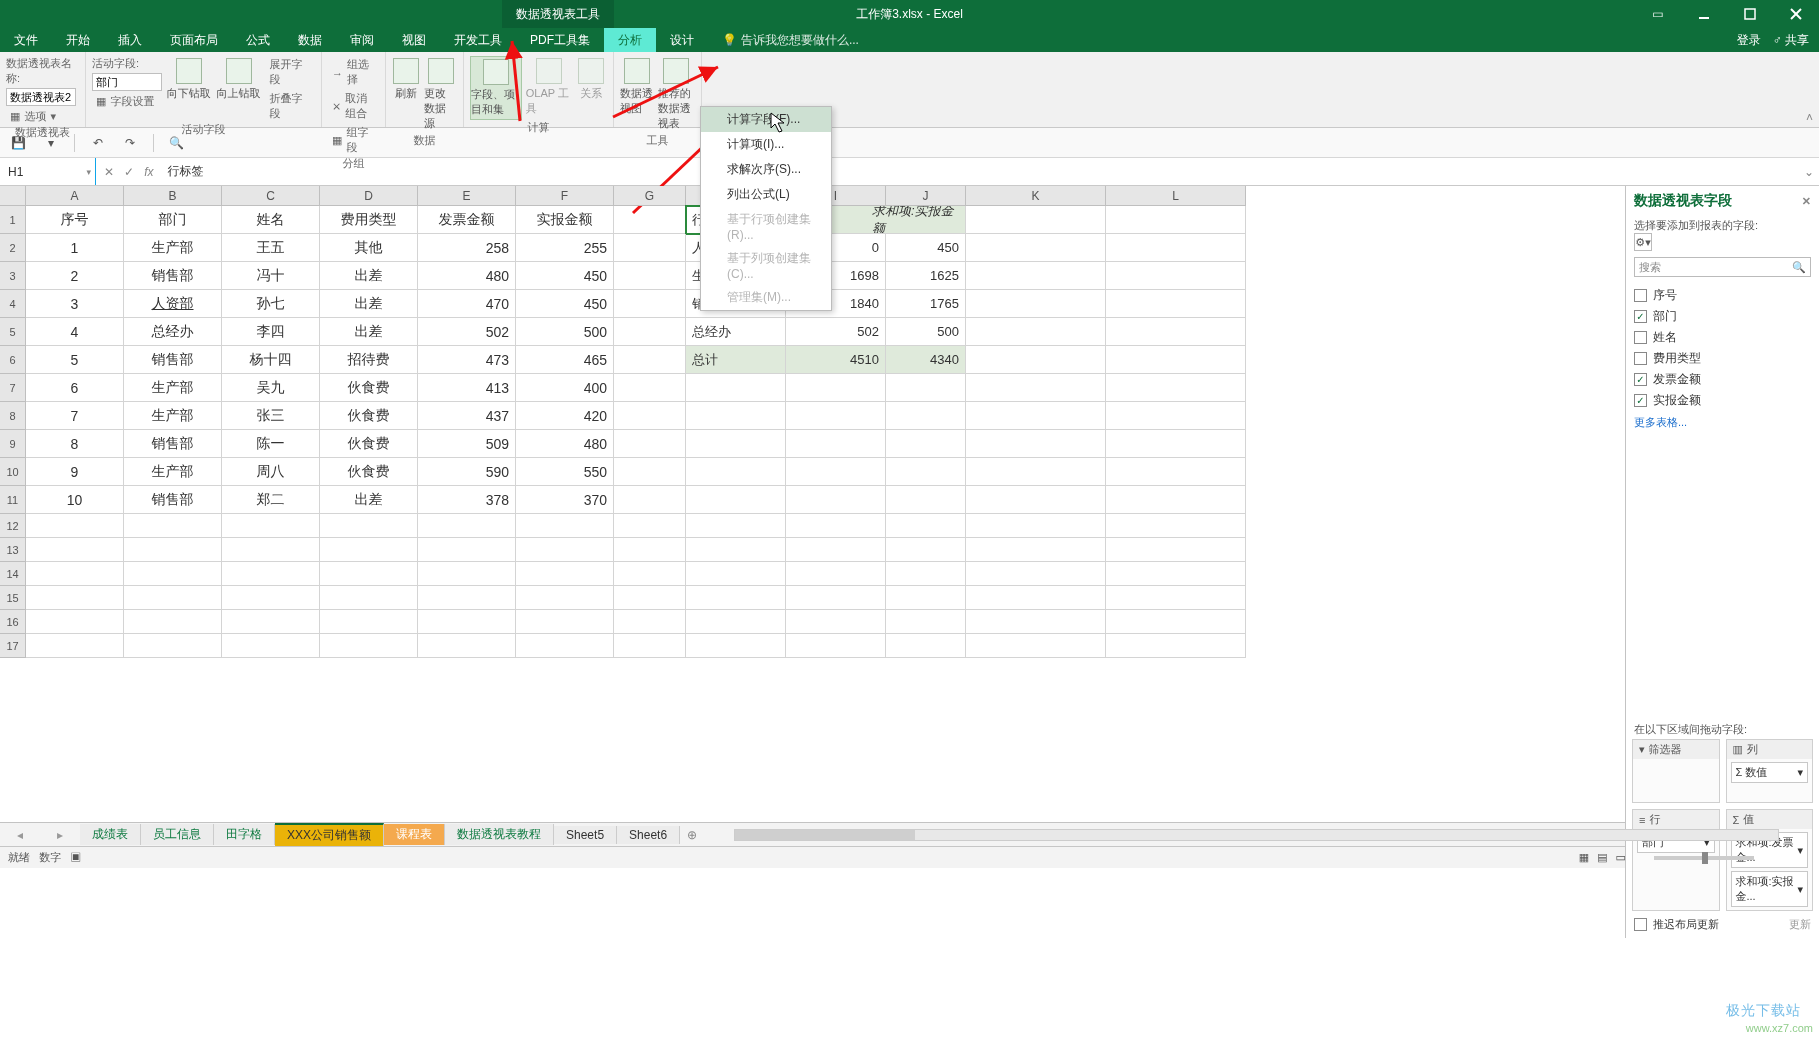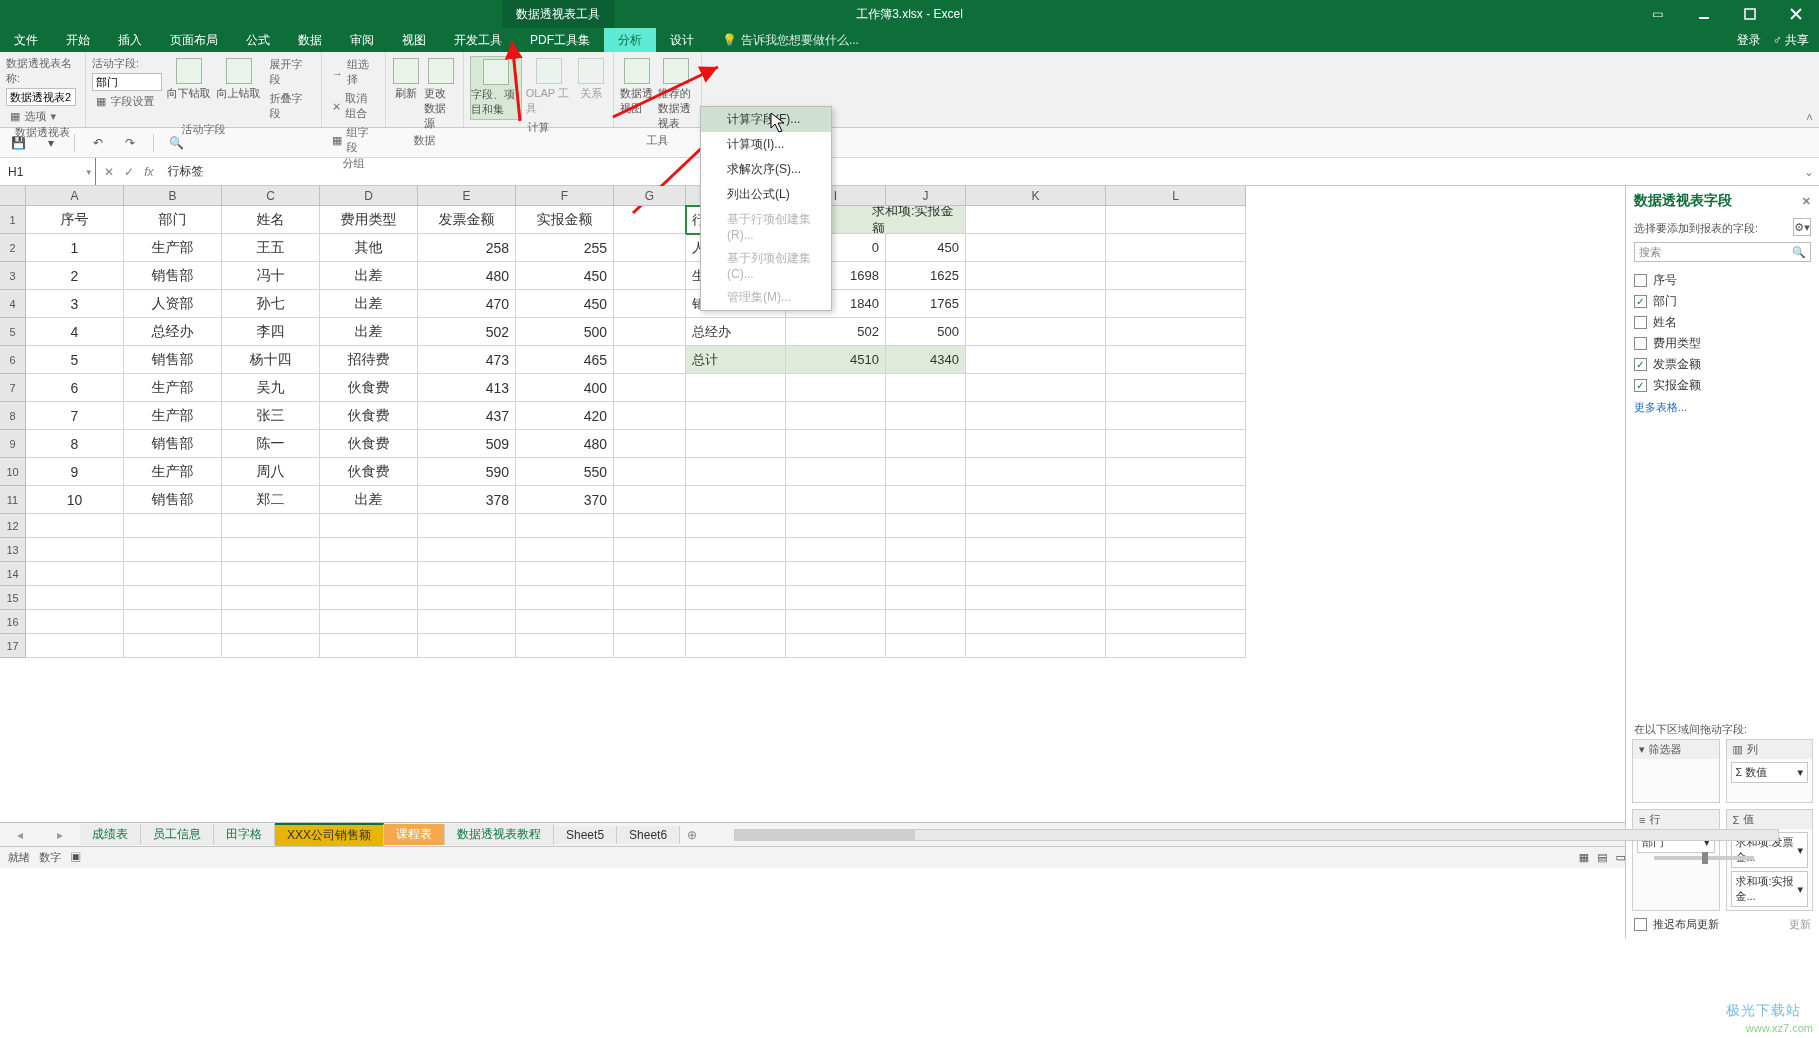--- a/index.html
+++ b/index.html
@@ -81,21 +81,21 @@
 
 .dd-menu { position: absolute; top: 106px; left: 700px; width: 132px; background: #fff; border: 1px solid #bcbcbc; box-shadow: 2px 2px 6px rgba(0,0,0,.2); z-index: 50; font-size: 12px; }
 .dd-menu .mi { padding: 4px 10px 4px 26px; position: relative; }
 .dd-menu .mi.hov { background: #cde0d2; }
 .dd-menu .mi.dis { color: #b5b5b5; }
 
 
 .pane { width: 194px; border-left: 1px solid #c3c3c3; background: #fff; display: flex; flex-direction: column; height: 752px; position: relative; }
 .pane-h { padding: 6px 8px; display: flex; justify-content: space-between; align-items: center; font-size: 14px; color: #0e6e3a; font-weight: 600; }
 .pane-h .x { color: #888; cursor: pointer; font-size: 11px; }
-.pane-sub { padding: 2px 8px; display: flex; justify-content: space-between; align-items: flex-end; font-size: 11px; color: #555; }
+.pane-sub { padding: 2px 8px; display: flex; justify-content: space-between; align-items: flex-start; font-size: 11px; color: #555; flex-direction: column; }
 .gear { width:18px;height:18px;border:1px solid #bbb; display:flex;align-items:center;justify-content:center;font-size:11px;}
 .pane-search { margin: 4px 8px; display: flex; align-items: center; border: 1px solid #bbb; height: 20px; padding: 0 4px; font-size: 11px; color: #888; justify-content: space-between; }
 .pane-fields { padding: 4px 8px; font-size: 12px; flex: 0 0 auto; }
 .pane-fields .fld { display: flex; align-items: center; gap: 6px; padding: 2px 0; }
 .pane-fields .cb { width: 13px; height: 13px; border: 1px solid #888; display: flex; align-items: center; justify-content: center; font-size: 10px; }
 .pane-fields .cb.on::after{content:"✓";color:#0e6e3a;}
 .more-tables { color: #1a6dcc; padding: 4px 0; font-size: 11px; }
 .pane-drag-label { padding: 6px 8px 2px; font-size: 11px; color: #555; }
 .pane-areas { padding: 0 6px; display: grid; grid-template-columns: 1fr 1fr; gap: 6px; }
 .area-box { border: 1px solid #cfcfcf; min-height: 64px; background: #fbfbfb; }
@@ -361,21 +361,21 @@
           <div class="rownum">1</div>
           <div class="cell wA" style="font-size: 14px;">序号</div>
           <div class="cell wB" style="font-size: 14px;">部门</div>
           <div class="cell wC" style="font-size: 14px;">姓名</div>
           <div class="cell wD" style="font-size: 14px;">费用类型</div>
           <div class="cell wE" style="font-size: 14px;">发票金额</div>
           <div class="cell wF" style="font-size: 14px;">实报金额</div>
           <div class="cell wG"></div>
           <div class="cell wH pt-head left sel-cell">行</div>
           <div class="cell wI pt-head"></div>
-          <div class="cell wJ pt-head left" style="width: 100px; margin-left: -20px;">求和项:实报金额</div>
+          <div class="cell wJ pt-head left" style="width: 100px; margin-left: -20px; font-style: italic;">求和项:实报金额</div>
           <div class="cell wK"></div>
           <div class="cell wL"></div>
         </div>
         <div class="row">
           <div class="rownum">2</div>
           <div class="cell wA" style="font-size: 14px;">1</div>
           <div class="cell wB" style="font-size: 14px;">生产部</div>
           <div class="cell wC" style="font-size: 14px;">王五</div>
           <div class="cell wD" style="font-size: 14px;">其他</div>
           <div class="cell wE right" style="font-size: 14px;">258</div>
@@ -398,21 +398,21 @@
           <div class="cell wG"></div>
           <div class="cell wH left">生产部</div>
           <div class="cell wI right">1698</div>
           <div class="cell wJ right">1625</div>
           <div class="cell wK"></div>
           <div class="cell wL"></div>
         </div>
         <div class="row">
           <div class="rownum">4</div>
           <div class="cell wA" style="font-size: 14px;">3</div>
-          <div class="cell wB" style="font-size: 14px;">人资部</div>
+          <div class="cell wB" style="font-size: 14px; text-decoration: underline;">人资部</div>
           <div class="cell wC" style="font-size: 14px;">孙七</div>
           <div class="cell wD" style="font-size: 14px;">出差</div>
           <div class="cell wE right" style="font-size: 14px;">470</div>
           <div class="cell wF right" style="font-size: 14px;">450</div>
           <div class="cell wG"></div>
           <div class="cell wH left">销售部</div>
           <div class="cell wI right">1840</div>
           <div class="cell wJ right">1765</div>
           <div class="cell wK"></div>
           <div class="cell wL"></div>

